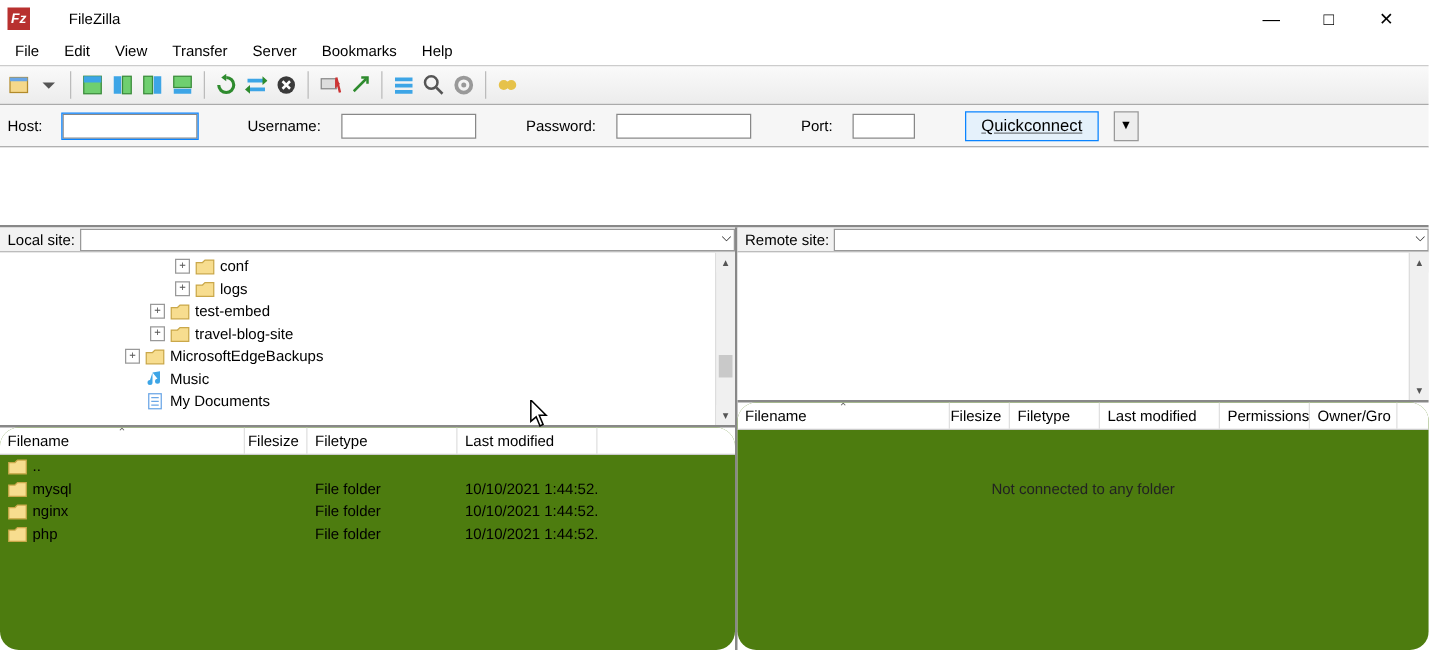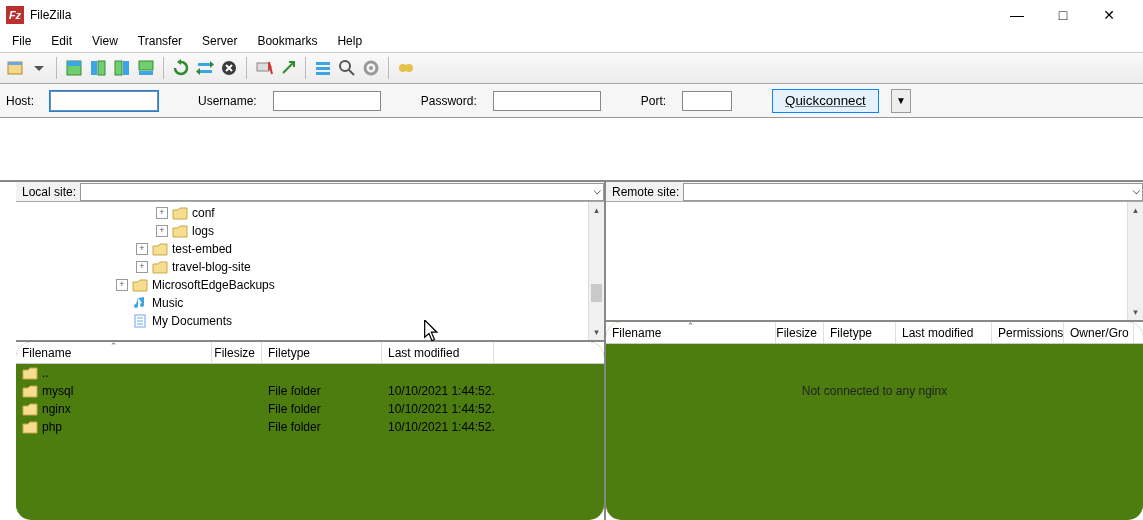--- a/index.html
+++ b/index.html
@@ -1,19 +1,19 @@
 <!DOCTYPE html>
 <html><head>
 <meta charset="utf-8">
 <style>
   * { box-sizing: border-box; margin: 0; padding: 0; }
   html, body { width: 1143px; height: 520px; font-family: "Segoe UI", Tahoma, sans-serif; font-size: 12px; overflow: hidden; background: #fff; color: #000; }
   .titlebar { height: 30px; display: flex; align-items: center; padding: 0 11px 0 6px; }
   .titlebar .app-icon { width: 18px; height: 18px; display: inline-flex; align-items: center; justify-content: center; background: #b8312f; color: #fff; font-weight: bold; font-size: 11px; margin-right: 6px; font-style: italic; }
-  .titlebar .title { flex: 0 0 auto; }
+  .titlebar .title { flex: 0 0 auto; margin-left: 25px; }
   .titlebar .spacer { flex: 1; }
   .winbtn { width: 46px; height: 30px; display: flex; align-items: center; justify-content: center; font-size: 14px; }
   .menubar { height: 22px; display: flex; align-items: center; gap: 4px; padding: 0 4px; }
   .menubar .menu-item { padding: 2px 8px; }
   .toolbar { height: 32px; border-top: 1px solid #ccc; border-bottom: 1px solid #aaa; background: linear-gradient(#fafafa,#ececec); display: flex; align-items: center; padding: 0 4px; gap: 2px; }
   .toolbar .sep { width: 1px; height: 22px; background: #bbb; margin: 0 4px; }
   .tbtn { width: 22px; height: 22px; display: flex; align-items: center; justify-content: center; }
   .tbtn svg { width: 18px; height: 18px; }
   .quickbar { height: 34px; border-bottom: 1px solid #999; display: flex; align-items: center; padding: 0 6px; gap: 16px; background: #f6f6f6; }
   .quickbar label { font-size: 12px; }
@@ -21,21 +21,21 @@
   .quickbar .host { width: 108px; border: 1px solid #0a84ff; outline: 1px solid #0a84ff; }
   .quickbar .user { width: 108px; }
   .quickbar .pass { width: 108px; }
   .quickbar .port { width: 50px; }
   .qcbtn { border: 1px solid #0a84ff; background: #e5f1fb; padding: 3px 12px; height: 24px; }
   .qcbtn span { text-decoration: underline; text-decoration-color: rgba(0,0,0,0.5); text-underline-offset: 1px; }
   .qcdrop { width: 20px; height: 24px; border: 1px solid #999; background: #eee; display:flex; align-items:center; justify-content:center; font-size:10px; margin-left:-4px;}
   .logpane { height: 64px; border-bottom: 2px solid #888; background: #fff; }
   .mainarea { height: 338px; display: flex; }
   .left, .right { display: flex; flex-direction: column; }
-  .left { width: 590px; border-right: 2px solid #888; margin-left: 16px; }
+  .left { width: 590px; border-right: 2px solid #888; }
   .right { flex: 1; }
   .pathrow { height: 20px; border-bottom: 1px solid #aaa; display: flex; align-items: center; background: #f2f2f2; }
   .pathrow .lbl { padding: 0 4px 0 6px; }
   .pathrow .combo { flex:1; height: 18px; border: 1px solid #999; background: #fff; position: relative; }
   .pathrow .combo .arrow { position:absolute; right:2px; top:1px; font-size:10px; }
   .treepane { flex: 0 0 140px; border-bottom: 2px solid #888; overflow: hidden; position: relative; background:#fff; }
   .tree { padding: 2px 0 0 0; }
   .treerow { height: 18px; display: flex; align-items: center; }
   .treerow .expando { width: 12px; height:12px; border:1px solid #999; font-size:9px; line-height:9px; text-align:center; margin-right:4px; color:#555; }
   .treerow .noexp { width:12px; margin-right:4px; }
@@ -391,20 +391,20 @@
           <div class="col" style="width: 96px;">
             <span>Last modified</span>
           </div>
           <div class="col" style="width: 72px;">
             <span>Permissions</span>
           </div>
           <div class="col" style="width: 70px;">
             <span>Owner/Gro</span>
           </div>
         </div>
-      <div class="empty-msg">Not connected to any nginx</div>
+      <div class="empty-msg">Not connected to any folder</div>
     </div>
   </div>
 </div>
 
 <svg class="cursor" id="cursor" viewBox="0 0 12 18" style="left: 424px; top: 320px;">
   <path d="M0,0 L0,14 L3.5,11 L6,17 L8,16 L5.5,10 L10,10 Z" fill="#fff" stroke="#000" stroke-width="1"></path>
 </svg>
 
 </body></html>

